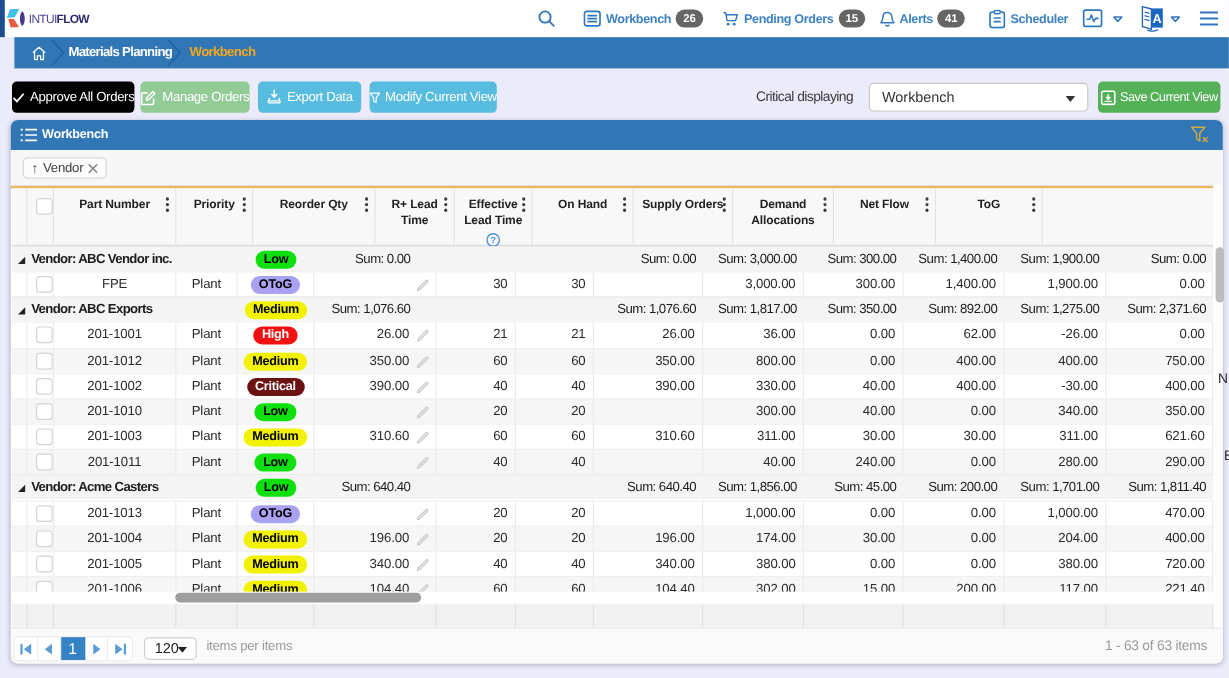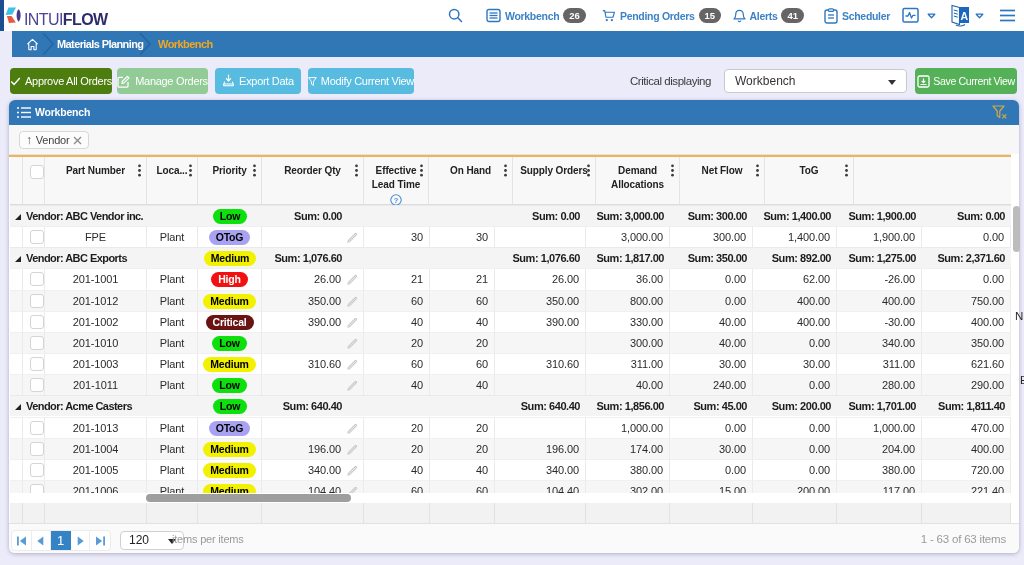--- a/index.html
+++ b/index.html
@@ -24,21 +24,21 @@
 
 #panel { position:absolute; left:9px; top:100px; width:1010px; height:453px; background:#fff; border-radius:6px; box-shadow:0 1px 4px rgba(60,60,90,.35); }
 #phead { position:absolute; left:0; top:0; width:1010px; height:25px; background:#3177b6; border-radius:6px 6px 0 0; }
 #chiprow { position:absolute; left:0; top:25px; width:1010px; height:29px; background:#f7f7f7; }
 #chip { position:absolute; left:10px; top:6px; height:18px; background:#fcfcfc; border:1px solid #d8d8d8; border-radius:4px; display:flex; align-items:center; padding:0 6px; gap:4px; font-size:11px; color:#424242; letter-spacing:-0.2px; }
 #gridtop1 { position:absolute; left:0; top:54px; width:1002px; height:1px; background:#e3e3e3; }
 #gridtop2 { position:absolute; left:0; top:55px; width:1002px; height:2px; background:#ecb45c; }
 .alt { background:#f6f6f6; }
 .num { text-align:right; }
 .ctr { text-align:center; }
-.sum { font-weight:700; color:#1c1c1c; }
+.sum { font-weight:400; color:#1c1c1c; }
 .lnk { color:#4285c4; text-align:center; }
 .chipP { display:inline-block; border-radius:10px; font-weight:700; font-size:10.5px; line-height:15px; padding:0 7px; letter-spacing:-0.2px; }
 .cLow { background:#0de00d; color:#000; }
 .cMed { background:#f2f200; color:#000; }
 .cHigh { background:#f21111; color:#fff; }
 .cCrit { background:#6b1212; color:#fff; }
 .cOtog { background:#a9a2f2; color:#000; }
 .cbx { display:inline-block; width:14px; height:14px; border:1px solid #d4d4d4; border-radius:3px; background:#fff; vertical-align:middle; }
 .dots { position:absolute; top:7px; right:5px; width:3px; height:13px; }
 .pencil { position:absolute; right:4px; top:4px; }
@@ -60,21 +60,21 @@
 #pager { position:absolute; left:0; top:423px; width:1010px; height:30px; background:#fafafa; border-top:1px solid #e2e2e2; border-radius:0 0 6px 6px; }
 </style>
 </head>
 <body>
 <div id="topbar">
   <svg class="abs" style="left:4px;top:3px" width="22" height="26" viewBox="0 0 22 26">
     <polygon points="4.5,4.6 12,4.6 8.3,11.4 1.6,11.9" fill="#3fc0e6"></polygon>
     <polygon points="2.9,12.9 7.5,12.9 11.8,19.5 5,19.9" fill="#e8593f"></polygon>
     <path d="M14.6,6.3 C17.3,8.5 17.3,16.5 14.6,18.7 C11.9,16.5 11.9,8.5 14.6,6.3 Z" fill="#453a8c"></path>
   </svg>
-  <div class="abs" style="left:24px;top:11px;font-size:16px;color:#4a4596;letter-spacing:-0.6px;font-weight:500">INTUI<span style="color:#2f2c6e;font-weight:700">FLOW</span></div>
+  <div class="abs" style="left:24px;top:11px;font-size:10px;color:#4a4596;letter-spacing:-0.6px;font-weight:500">INTUI<span style="color:#2f2c6e;font-weight:700">FLOW</span></div>
   <svg class="abs" style="left:448px;top:8px" width="15" height="15" viewBox="0 0 15 15">
       <circle cx="6.2" cy="6.2" r="4.7" fill="none" stroke="#2e77c0" stroke-width="1.5"></circle>
       <line x1="9.8" y1="9.8" x2="13.5" y2="13.5" stroke="#2e77c0" stroke-width="1.5" stroke-linecap="round"></line>
     </svg>
   <div class="navitem" style="left:486px">
     <svg width="15" height="15" viewBox="0 0 15 15">
         <rect x="1" y="1.5" width="13" height="12" rx="2" fill="none" stroke="#2e77c0" stroke-width="1.4"></rect>
         <line x1="3.5" y1="5" x2="11.5" y2="5" stroke="#2e77c0" stroke-width="1.3"></line>
         <line x1="3.5" y1="7.5" x2="11.5" y2="7.5" stroke="#2e77c0" stroke-width="1.3"></line>
         <line x1="3.5" y1="10" x2="11.5" y2="10" stroke="#2e77c0" stroke-width="1.3"></line>
@@ -138,21 +138,21 @@
     </svg>
   <svg class="chev" style="left:29px" viewBox="0 0 14 22">
       <path d="M2,0 L12,11 L2,22" fill="none" stroke="#2265a4" stroke-width="1.5"></path>
     </svg>
   <div class="crumbtxt" style="left:45px;letter-spacing:-0.6px">Materials Planning</div>
   <svg class="chev" style="left:126px" viewBox="0 0 14 22">
       <path d="M2,0 L12,11 L2,22" fill="none" stroke="#2265a4" stroke-width="1.5"></path>
     </svg>
   <div class="crumbtxt" style="left:146px;color:#f2a71e;letter-spacing:-0.55px">Workbench</div>
 </div>
-<div class="tbtn" style="left:10px;width:102px;background:#4d7c0f">
+<div class="tbtn" style="left:10px;width:102px;background:#000000">
   <svg width="13" height="11" viewBox="0 0 13 11">
       <polyline points="1.5,5.5 4.8,9 11.5,1.5" fill="none" stroke="#fff" stroke-width="1.7"></polyline>
     </svg>
   Approve All Orders</div>
 <div class="tbtn" style="left:117px;width:91px;background:#92cb95">
   <svg width="14" height="13" viewBox="0 0 14 13">
       <path d="M11,7 v4 a1.2,1.2 0 0 1 -1.2,1.2 H2.2 A1.2,1.2 0 0 1 1,11 V3.6 a1.2,1.2 0 0 1 1.2,-1.2 H6" fill="none" stroke="#fff" stroke-width="1.3"></path>
       <path d="M5,8.5 l1.8,-0.4 5.2,-5.2 -1.6,-1.6 -5.2,5.2 Z" fill="none" stroke="#fff" stroke-width="1.2" stroke-linejoin="round"></path>
     </svg>
   Manage Orders</div>
@@ -215,38 +215,38 @@
           <span class="cbx" style="position:absolute;left:7px;top:8px"></span>
         </div>
 <div class="ghc" style="width:102px">
           <div class="ght">Part Number</div>
           <svg class="dots" viewBox="0 0 3 13">
             <circle cx="1.5" cy="1.8" r="1.4" fill="#3c3c3c"></circle>
             <circle cx="1.5" cy="6.5" r="1.4" fill="#3c3c3c"></circle>
             <circle cx="1.5" cy="11.2" r="1.4" fill="#3c3c3c"></circle>
           </svg>
         </div>
-<div class="ghc" style="width:51px">
-          <div class="ght">Loca...</div>
-          <svg class="dots" viewBox="0 0 3 13">
-            <circle cx="1.5" cy="1.8" r="1.4" fill="#3c3c3c"></circle>
-            <circle cx="1.5" cy="6.5" r="1.4" fill="#3c3c3c"></circle>
-            <circle cx="1.5" cy="11.2" r="1.4" fill="#3c3c3c"></circle>
-          </svg>
-        </div>
 <div class="ghc" style="width:64px">
           <div class="ght">Priority</div>
           <svg class="dots" viewBox="0 0 3 13">
             <circle cx="1.5" cy="1.8" r="1.4" fill="#3c3c3c"></circle>
             <circle cx="1.5" cy="6.5" r="1.4" fill="#3c3c3c"></circle>
             <circle cx="1.5" cy="11.2" r="1.4" fill="#3c3c3c"></circle>
           </svg>
         </div>
 <div class="ghc" style="width:102px">
           <div class="ght">Reorder Qty</div>
+          <svg class="dots" viewBox="0 0 3 13">
+            <circle cx="1.5" cy="1.8" r="1.4" fill="#3c3c3c"></circle>
+            <circle cx="1.5" cy="6.5" r="1.4" fill="#3c3c3c"></circle>
+            <circle cx="1.5" cy="11.2" r="1.4" fill="#3c3c3c"></circle>
+          </svg>
+        </div>
+<div class="ghc" style="width:66px">
+          <div class="ght">R+ Lead<br>Time</div>
           <svg class="dots" viewBox="0 0 3 13">
             <circle cx="1.5" cy="1.8" r="1.4" fill="#3c3c3c"></circle>
             <circle cx="1.5" cy="6.5" r="1.4" fill="#3c3c3c"></circle>
             <circle cx="1.5" cy="11.2" r="1.4" fill="#3c3c3c"></circle>
           </svg>
         </div>
 <div class="ghc" style="width:65px">
           <div class="ght">Effective<br>Lead Time<svg width="12" height="12" viewBox="0 0 12 12" style="display:block;margin:2px auto 0">
               <circle cx="6" cy="6" r="5.2" fill="none" stroke="#4a90d2" stroke-width="1.1"></circle>
               <text x="6" y="8.6" text-anchor="middle" font-size="7.5" font-weight="bold" fill="#4a90d2" font-family="Liberation Sans">?</text>
@@ -615,21 +615,21 @@
             <polygon points="0.7,0.5 0.7,9.5 6.7,5" fill="#5b9bd5"></polygon>
           </svg>
         </div>
       <div class="pbt" style="border-right:none">
           <svg width="11" height="10" viewBox="0 0 11 10">
             <polygon points="1,0.5 1,9.5 7.2,5" fill="#5b9bd5"></polygon>
             <rect x="8.2" y="0.5" width="1.8" height="9" fill="#5b9bd5"></rect>
           </svg>
         </div>
     </div>
-    <div class="abs" style="left:111px;top:7px;width:64px;height:19px;background:#fff;border:1px solid #d0d0d0;border-radius:4px;font-size:12px;color:#222;line-height:17px;padding-left:8px">120
+    <div class="abs" style="left:111px;top:7px;width:44px;height:19px;background:#fff;border:1px solid #d0d0d0;border-radius:4px;font-size:12px;color:#222;line-height:17px;padding-left:8px">120
       <svg class="abs" style="right:7px;top:7px" width="8" height="5" viewBox="0 0 8 5">
           <path d="M0,0 h8 l-4,5 Z" fill="#222"></path>
         </svg>
     </div>
     <div class="abs" style="left:163px;top:0;height:30px;line-height:30px;font-size:11px;color:#9a9a9a;letter-spacing:-0.2px">items per items</div>
     <div class="abs" style="right:13px;top:0;height:30px;line-height:30px;font-size:11.5px;color:#9a9a9a;letter-spacing:-0.2px">1 - 63 of 63 items</div>
   </div>
 </div>
 
 </body></html>

